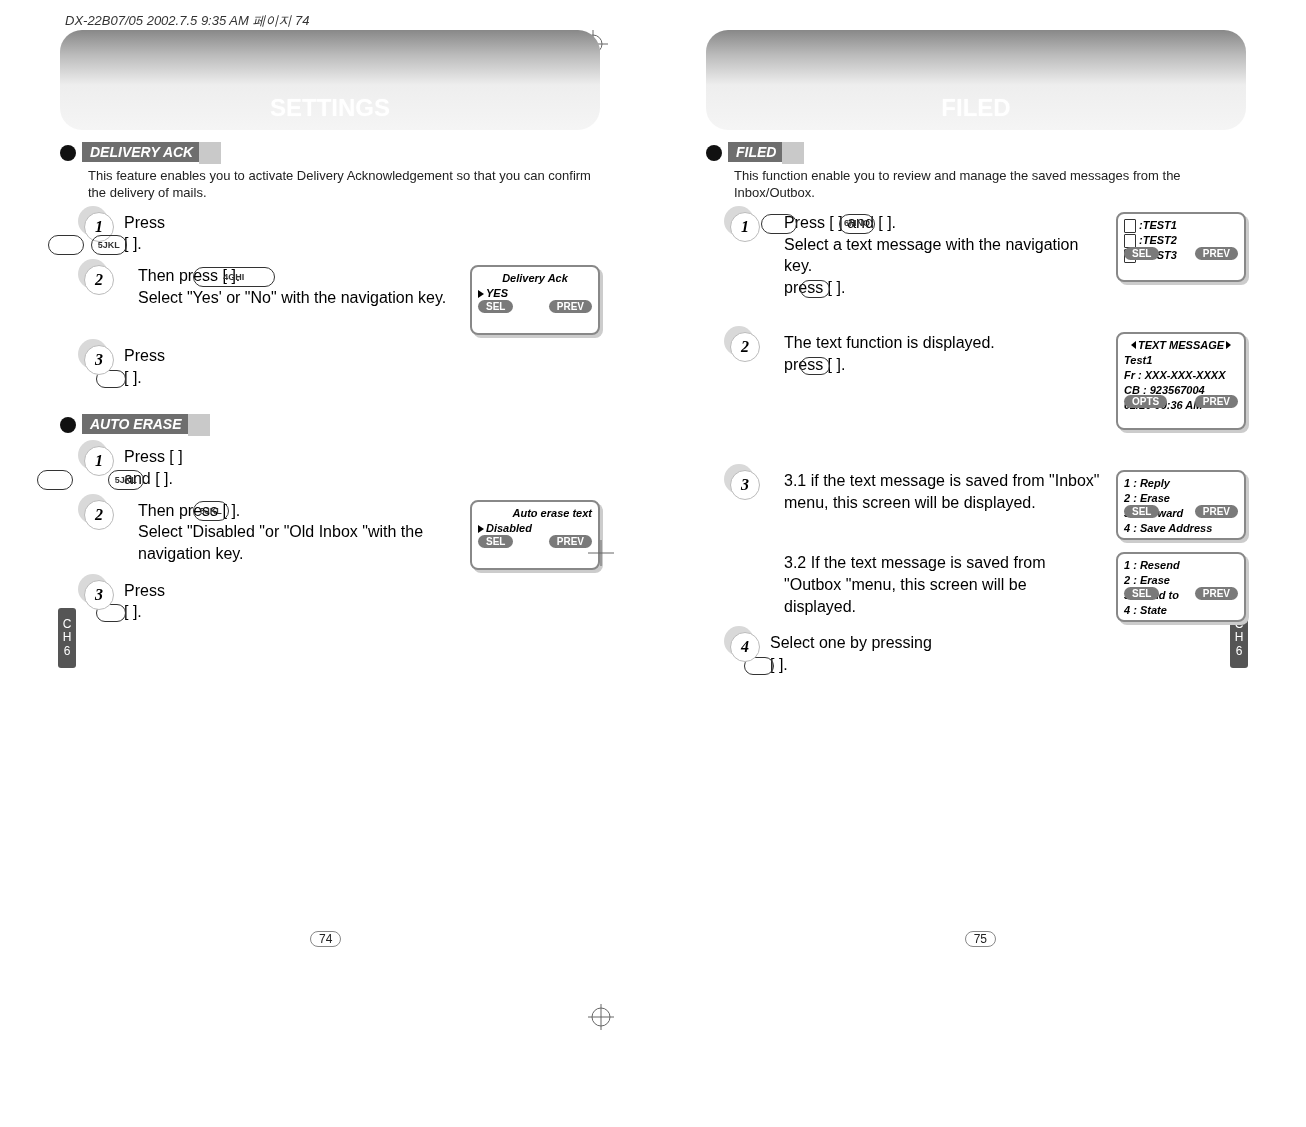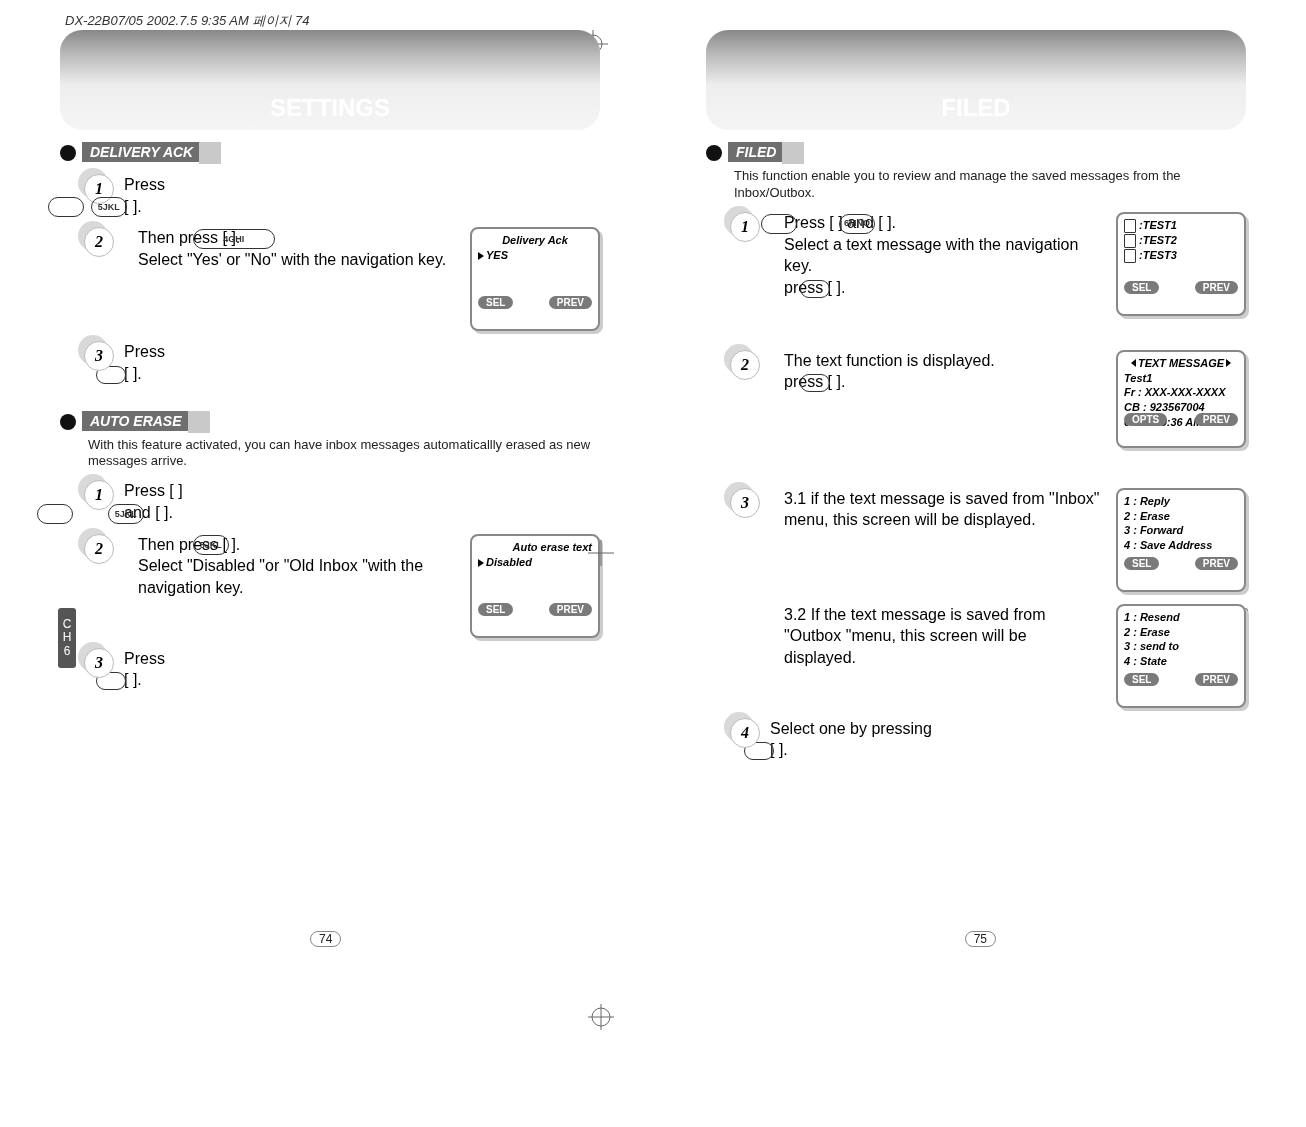--- a/index.html
+++ b/index.html
@@ -22,21 +22,21 @@
   .section-head .tab{position:absolute;top:0;right:-10px;width:22px;height:22px;background:#c9c9c9;}
   .desc{font-size:13px;color:#222;margin:4px 0 10px 28px;line-height:1.3;}
   .step{position:relative;margin:10px 0 8px 24px;min-height:26px;display:flex;}
   .numball{position:relative;width:30px;height:30px;flex:0 0 30px;margin-right:10px;}
   .numball .shadow{position:absolute;left:-6px;top:-6px;width:30px;height:30px;border-radius:50%;background:#d9d9d9;}
   .numball .circle{position:absolute;inset:0;border-radius:50%;background:#fff;border:1px solid #bbb;display:flex;align-items:center;justify-content:center;font-weight:bold;font-style:italic;font-family:Georgia,serif;font-size:16px;}
   .steptxt{font-size:16px;line-height:1.35;}
   .oval-icon{display:inline-block;width:34px;height:18px;border:1px solid #333;border-radius:10px;vertical-align:middle;position:relative;}
   .oval-icon .t{position:absolute;inset:0;display:flex;align-items:center;justify-content:center;font-size:9px;font-weight:bold;color:#333;}
   .ok-oval{display:inline-block;width:28px;height:16px;border:1px solid #333;border-radius:9px;vertical-align:middle;}
-  .phonebox{position:relative;width:130px;height:104px;border:2px solid #888;border-radius:8px;background:#fff;box-shadow:3px 3px 0 #ccc;padding:4px 6px;box-sizing:border-box;margin-left:auto;}
+  .phonebox{position:relative;width:130px;height:70px;border:2px solid #888;border-radius:8px;background:#fff;box-shadow:3px 3px 0 #ccc;padding:4px 6px;box-sizing:border-box;margin-left:auto;}
   .phonebox .row{font-size:11px;font-weight:bold;font-style:italic;line-height:1.35;}
   .phonebox .footer{position:absolute;left:6px;right:6px;bottom:20px;display:flex;justify-content:space-between;}
   .pill{display:inline-block;background:#7a7a7a;color:#fff;font-size:10px;font-weight:bold;border-radius:8px;padding:1px 8px;}
   .step-with-box{display:flex;gap:14px;align-items:flex-start;}
   .grow{flex:1;}
   .doc-icon{display:inline-block;width:10px;height:12px;border:1px solid #333;border-radius:1px;vertical-align:middle;margin-right:3px;}
   .ch6{position:absolute;top:608px;width:18px;height:60px;background:#555;color:#fff;font-size:12px;display:flex;flex-direction:column;align-items:center;justify-content:center;border-radius:3px;line-height:1.1;}
   .ch6.left{left:58px;}
   .ch6.right{right:58px;}
   .pagenum{position:absolute;bottom:180px;font-size:12px;color:#222;margin-top:36px;}
@@ -85,20 +85,21 @@
         <div class="title">SETTINGS</div>
       </div>
 
       <div class="section-head">
         <div class="dot"></div>
         <div class="labelwrap">
           <span class="label">DELIVERY ACK</span>
           <span class="tab"></span>
         </div>
       </div>
+      <div class="desc">This feature enables you to activate Delivery Acknowledgement so that you can confirm the delivery of mails.</div>
 
       <div class="step">
         <div class="numball">
             <div class="shadow"></div>
             <div class="circle">1</div>
           </div>
         <div class="steptxt"><span>Press [             ].</span>
           <span class="oval-icon" style="margin-left:-98px;"></span>
           <span class="oval-icon" style="margin-left:2px;"><span class="t">5JKL</span></span>
         </div>
@@ -135,21 +136,20 @@
         </div>
       </div>
 
       <div class="section-head" style="margin-top:26px;">
         <div class="dot"></div>
         <div class="labelwrap">
           <span class="label">AUTO ERASE</span>
           <span class="tab"></span>
         </div>
       </div>
-      <div class="desc">With this feature activated, you can have inbox messages automaticallly erased as new messages arrive.</div>
 
       <div class="step">
         <div class="numball">
             <div class="shadow"></div>
             <div class="circle">1</div>
           </div>
         <div class="steptxt"><span>Press [        ] and [       ].</span>
           <span class="oval-icon" style="margin-left:-140px;"></span>
           <span class="oval-icon" style="margin-left:30px;"><span class="t">5JKL</span></span>
         </div>

